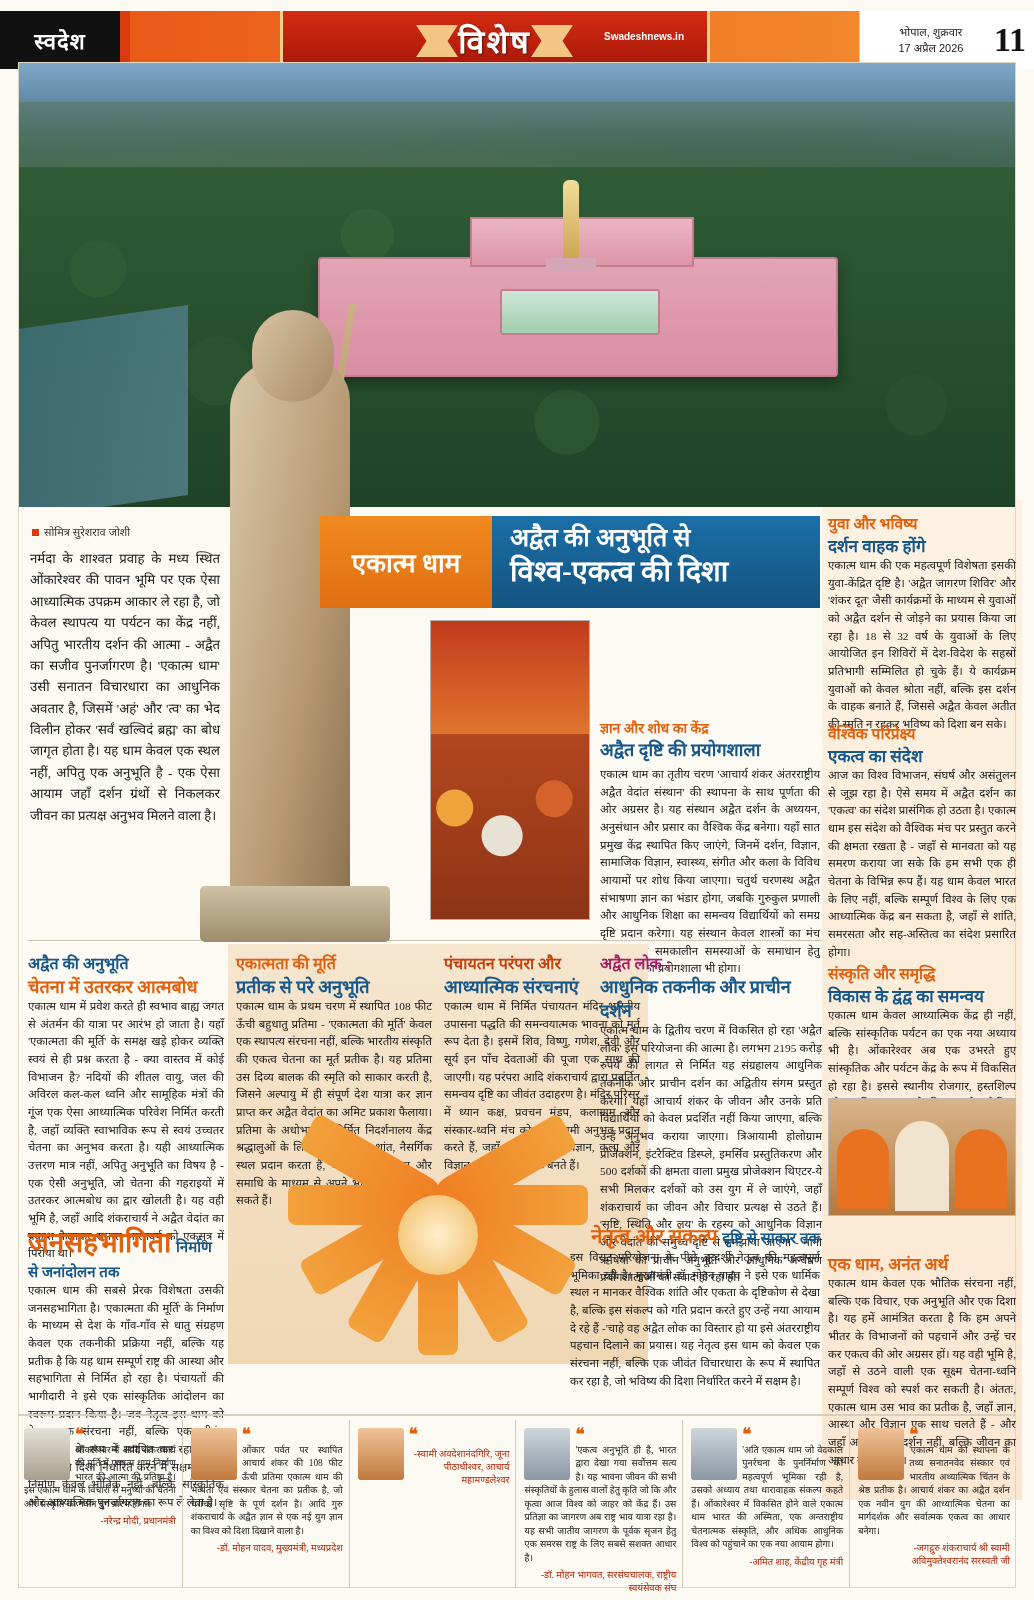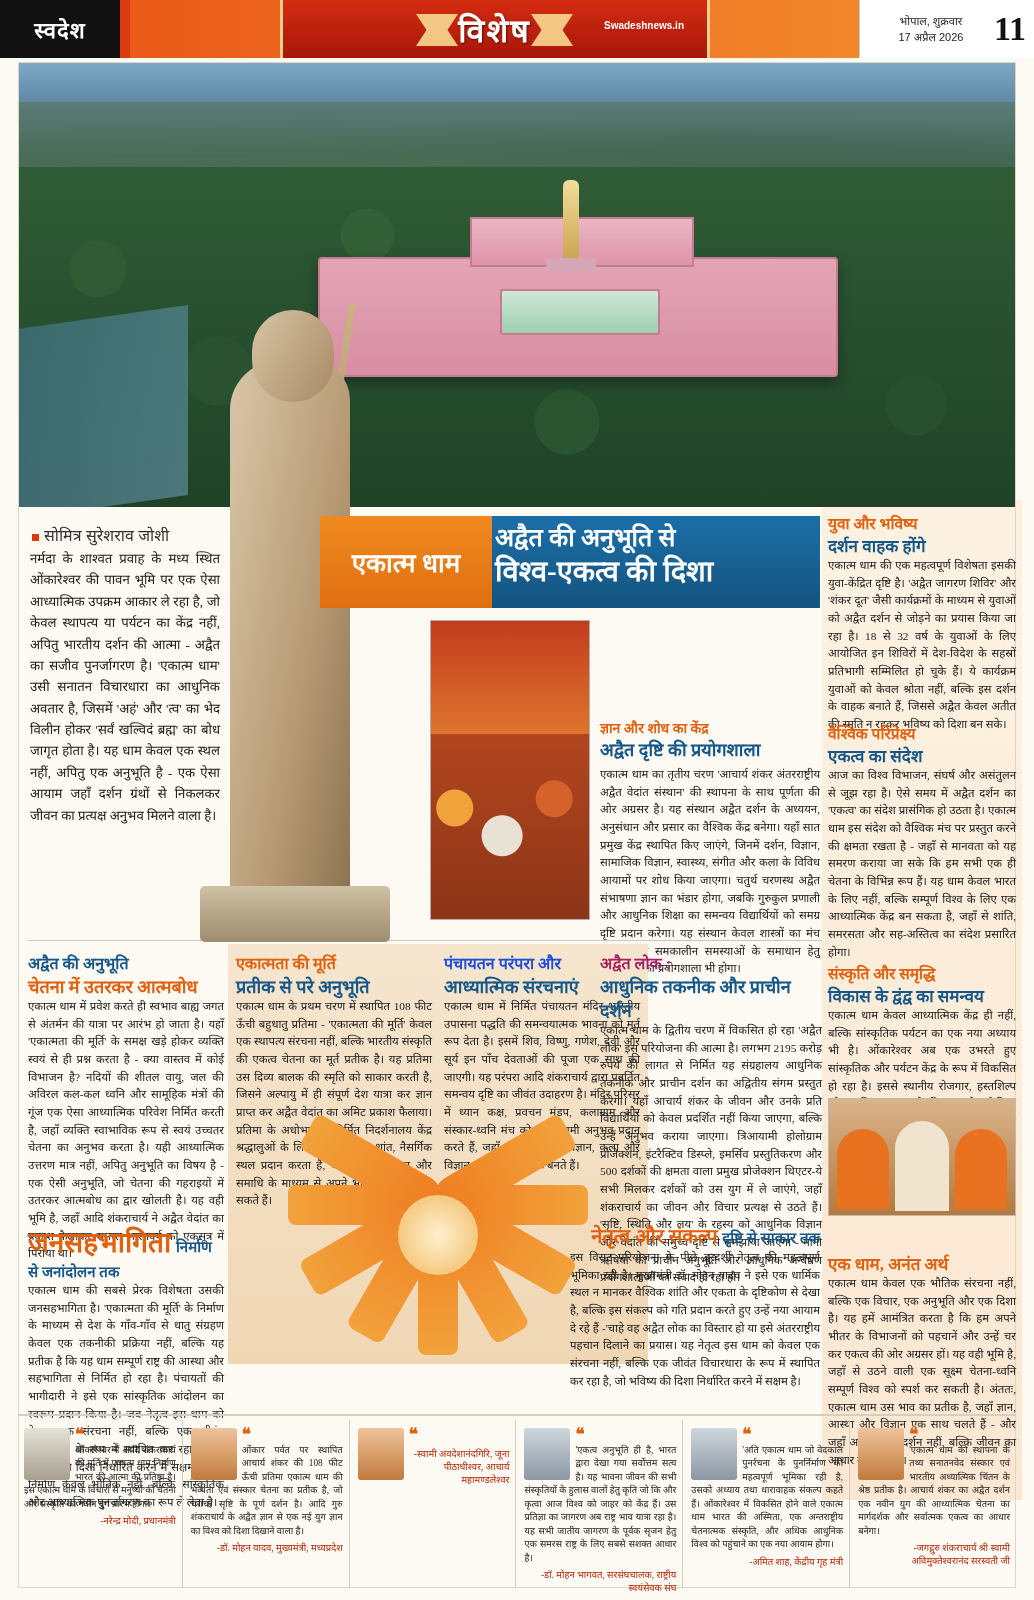--- a/index.html
+++ b/index.html
@@ -7,21 +7,21 @@
   body {
     width:1034px; height:1600px;
     background:#fdfaf3;
     font-family:"Liberation Sans", sans-serif;
     overflow:hidden;
     position:relative;
   }
   .page { position:relative; width:1034px; height:1600px; }
 
   
-  .masthead { position:absolute; left:0; top:0; width:1034px; height:58px; display:flex; align-items:stretch; }
+  .masthead { position:absolute; left:0; top:11px; width:1034px; height:58px; display:flex; align-items:stretch; }
   .logo-box { width:120px; background:#111; display:flex; align-items:center; justify-content:center; }
   .logo-text { color:#fff; font-weight:bold; font-size:22px; letter-spacing:1px; font-family:"Liberation Serif", serif; }
   .logo-accent { width:10px; background:#d93a0e; }
   .mast-orange { flex:1; background:linear-gradient(90deg,#ea5a18,#f2872c); position:relative; display:flex; align-items:center; }
   .mast-center { position:absolute; left:50%; transform:translateX(-50%); top:0; height:58px; width:430px;
       background:linear-gradient(180deg,#d42c10,#a6170a); display:flex; align-items:center; justify-content:center;
       border-left:3px solid #f6cf8a; border-right:3px solid #f6cf8a; }
   .mast-center .vishesh { color:#fff; font-size:32px; font-weight:bold; font-family:"Liberation Serif", serif; letter-spacing:2px;
       text-shadow:1px 1px 2px rgba(0,0,0,.5); }
   .star { width:42px; height:42px; position:relative; opacity:.95; }
@@ -73,47 +73,47 @@
       background:linear-gradient(120deg,#d7c4a4,#a88a64); }
   .saint .staff { position:absolute; left:112px; top:0px; width:7px; height:600px;
       background:linear-gradient(180deg,#cbb083,#7d6a4a); transform:rotate(9deg); }
   .saint .pedestal { position:absolute; left:10px; top:586px; width:190px; height:56px;
       background:linear-gradient(180deg,#cfc1a5,#9e8c6d); border-radius:5px; }
 
   
   .title-plate { position:absolute; left:320px; top:516px; width:500px; height:92px; z-index:8; display:flex; }
   .title-tag { width:172px; background:linear-gradient(180deg,#f08a1e,#e06f12); display:flex; align-items:center; justify-content:center; }
   .title-tag span { color:#fff; font-size:26px; font-weight:bold; font-family:"Liberation Serif", serif; }
-  .title-main { flex:1; background:linear-gradient(180deg,#1b6fa8,#14537f); color:#fff; padding:6px 3px;
+  .title-main { flex:1; background:linear-gradient(180deg,#1b6fa8,#14537f); color:#fff; padding:6px 18px;
       font-family:"Liberation Serif", serif; }
   .title-main .l1 { font-size:25px; font-weight:bold; line-height:1.25; }
   .title-main .l2 { font-size:29px; font-weight:bold; line-height:1.25; }
 
   
-  .byline { position:absolute; left:32px; top:524px; font-size:16px; color:#333; }
+  .byline { position:absolute; left:32px; top:524px; font-size:11px; color:#333; }
   .byline .sq { display:inline-block; width:7px; height:7px; background:#d93a0e; margin-right:5px; }
   .intro { position:absolute; left:30px; top:548px; width:190px; font-family:"Liberation Serif", serif;
       font-size:13.2px; line-height:1.62; color:#1a1a1a; text-align:justify; }
 
   
   .photo-cer { position:absolute; left:430px; top:620px; width:160px; height:300px; z-index:7;
       background:linear-gradient(180deg,#c23c1c,#e0772f 40%,#d8ab6c); border:1px solid #b0b0b0; overflow:hidden; }
   .photo-cer .crowd { position:absolute; left:0; bottom:0; width:100%; height:62%;
       background:
        radial-gradient(circle at 15% 40%, #f0a33a 0 18px, transparent 19px),
        radial-gradient(circle at 45% 55%, #e8e2d5 0 20px, transparent 21px),
        radial-gradient(circle at 78% 35%, #d4622a 0 18px, transparent 19px),
        linear-gradient(180deg,#b2461f,#8d3417); }
 
   
   .box { position:absolute; }
   .box h3 { margin:0; font-family:Liberation Serif, serif; }
   .hd-orange { color:#e0610f; }
   .hd-blue { color:#16578a; }
-  .hd-teal { color:#1d4ed8; }
+  .hd-teal { color:#c2410c; }
   .hd-magenta { color:#a51f63; }
   .body-txt { font-family:"Liberation Serif", serif; font-size:11.4px; line-height:1.55; color:#1b1b1b; text-align:justify; }
 
   .gyan { left:600px; top:718px; width:220px; }
   .gyan .k1 { font-size:14px; font-weight:bold; }
   .gyan .k2 { font-size:18px; font-weight:bold; margin-bottom:5px; }
   .rule-h { position:absolute; background:#cfc7b6; height:1px; }
 
   
   .col4 { position:absolute; top:952px; width:196px; }

